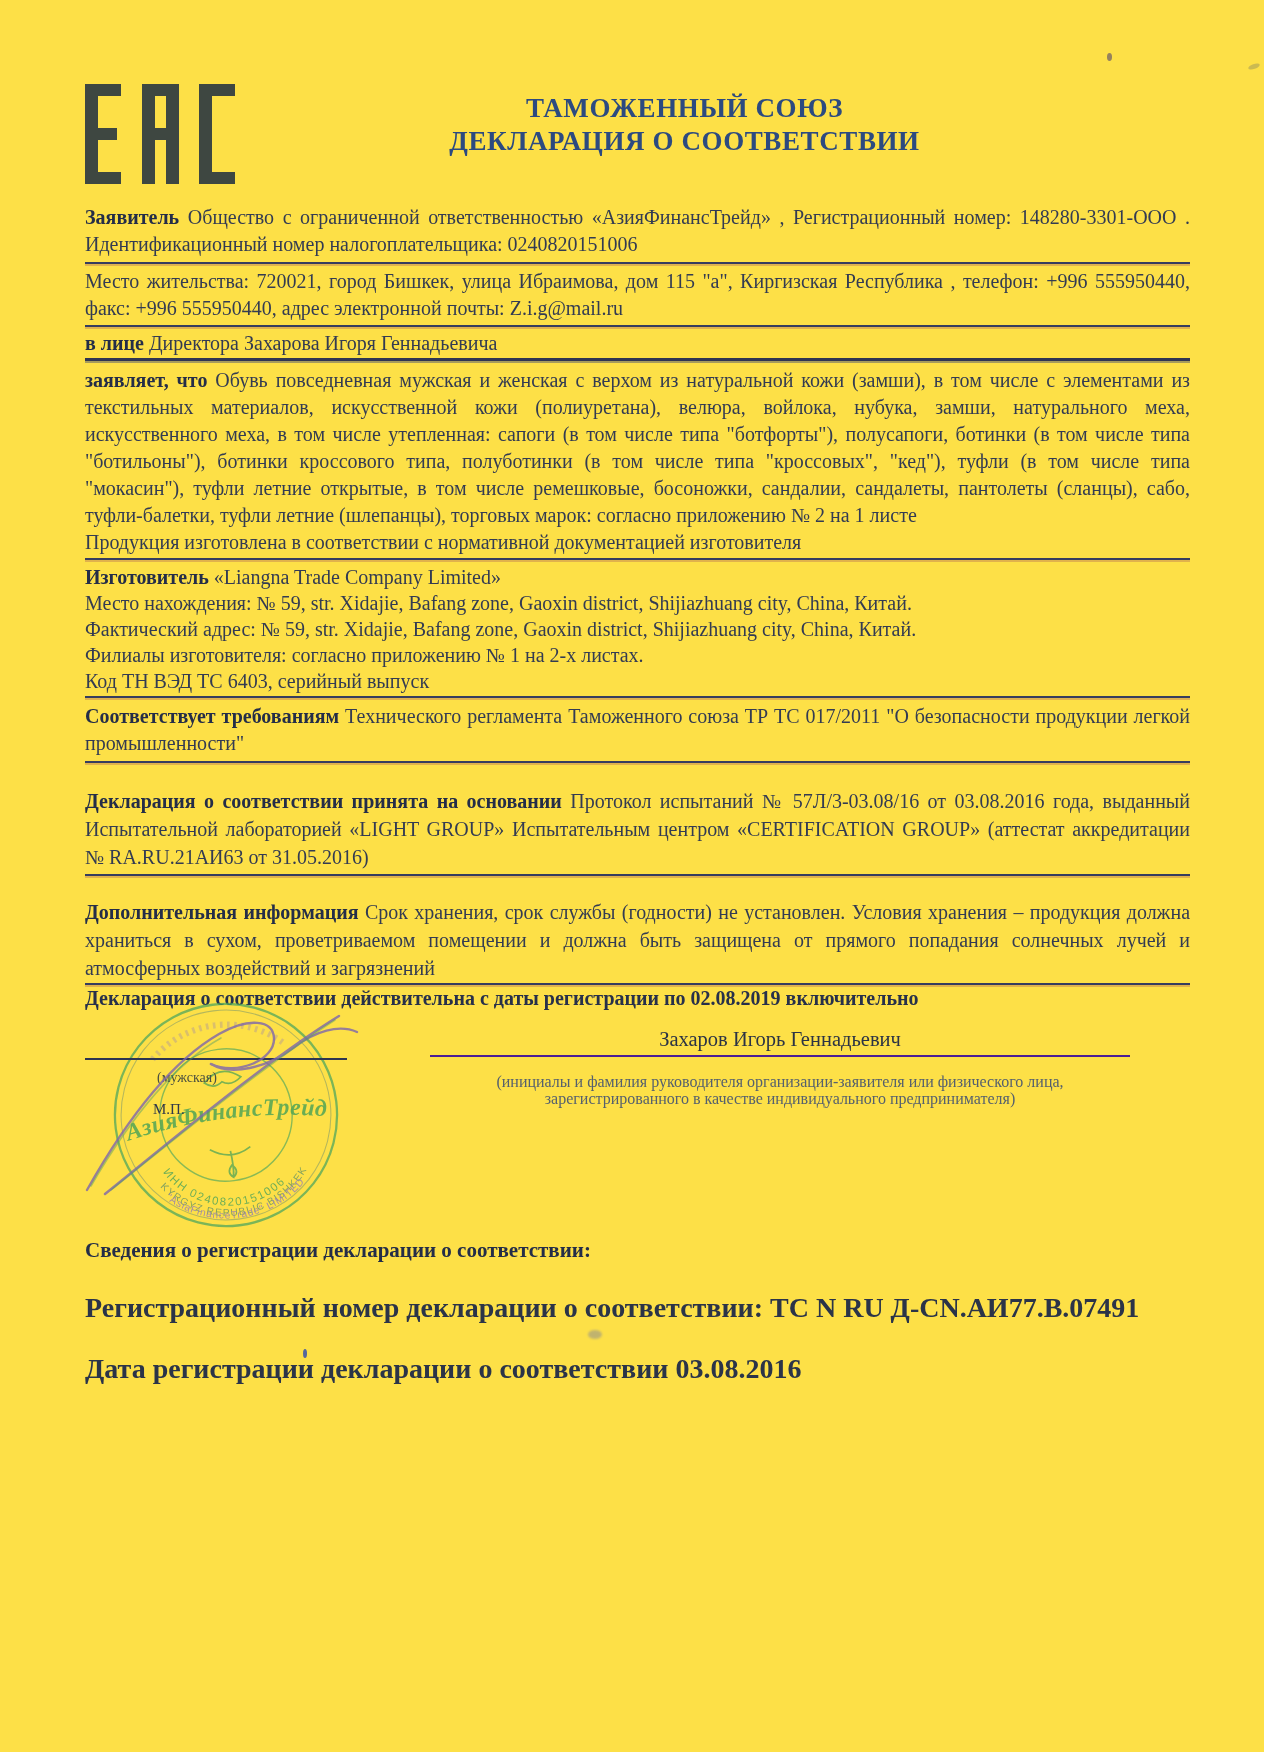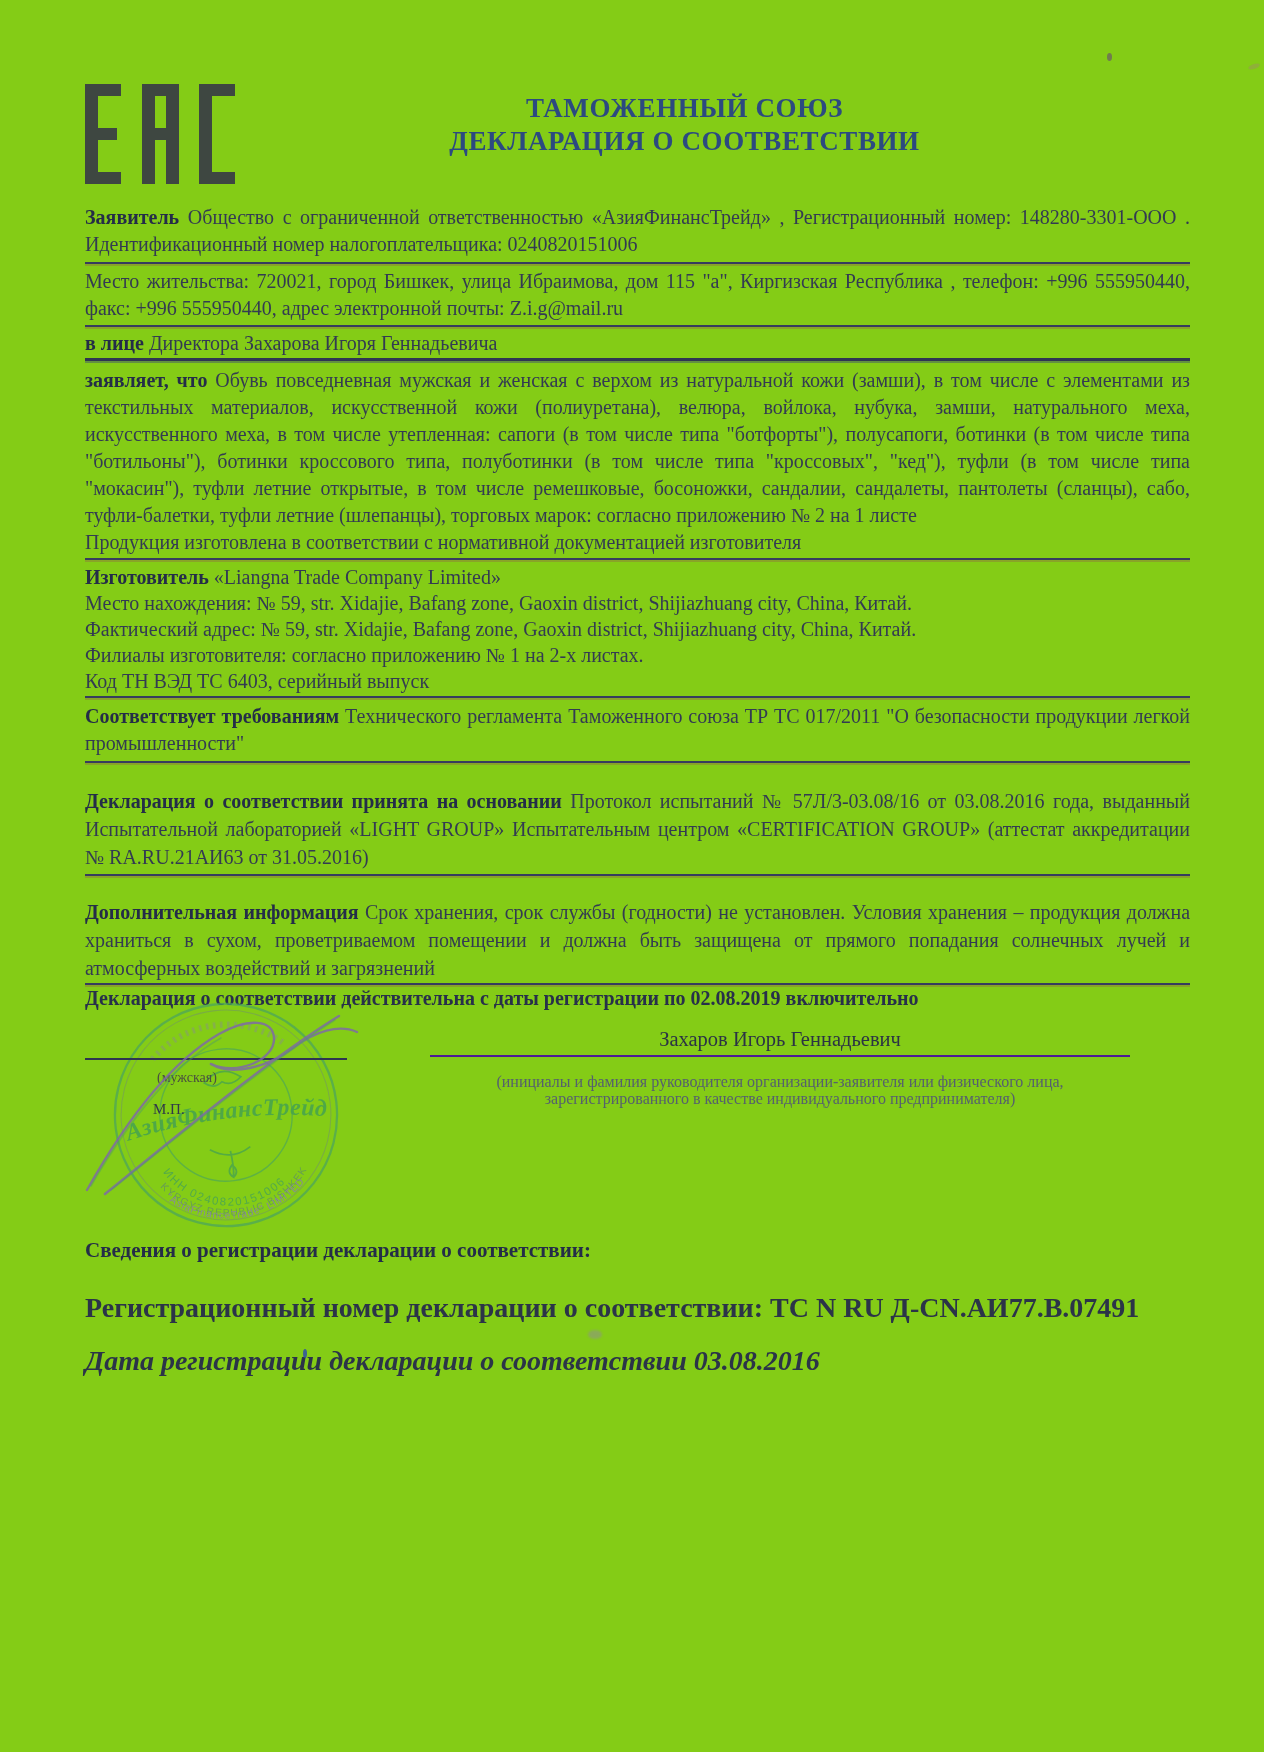--- a/index.html
+++ b/index.html
@@ -1,16 +1,16 @@
 <!DOCTYPE html>
 <html><head>
 <meta charset="utf-8">
 <style>
   html,body{margin:0;padding:0;background:#e8e8e6;}
-  .page{position:relative;width:1264px;height:1752px;background:#84cc16;overflow:hidden;
+  .page{position:relative;width:1264px;height:1752px;background:#fde047;overflow:hidden;
         font-family:"Liberation Serif",serif;color:#333b52;}
   
   .header{position:absolute;top:84px;left:85px;right:70px;display:flex;}
   .eac{width:150px;height:100px;flex:0 0 auto;}
   .titles{flex:1;text-align:center;padding-top:8px;transform:translateX(-30px);}
   .title-line{font-weight:bold;font-size:27px;line-height:33px;color:#2c4a80;letter-spacing:.6px;}
   
   .bodycol{position:absolute;top:184px;left:85px;width:1105px;font-size:20px;line-height:27px;text-align:justify;}
   .bodycol p{margin:0;}
   b{color:#242d48;}
@@ -147,21 +147,21 @@
         <div class="sig-name">Захаров Игорь Геннадьевич</div>
         <div class="name-caption">
           <div>(инициалы и фамилия руководителя организации-заявителя или физического лица,</div>
           <div>зарегистрированного в качестве индивидуального предпринимателя)</div>
         </div>
       </div>
     </div>
 
     <div class="reg-heading" style="margin-top:14px;">Сведения о регистрации декларации о соответствии:</div>
     <div class="reg-line" style="margin-top:30px;">Регистрационный номер декларации о соответствии: ТС N RU Д-CN.АИ77.В.07491</div>
-    <div class="reg-line" style="margin-top:26px;font-style:italic;">Дата регистрации декларации о соответствии 03.08.2016</div>
+    <div class="reg-line" style="margin-top:34px;">Дата регистрации декларации о соответствии 03.08.2016</div>
 
   </div>
 
   <div class="artifact" style="left:1107px;top:53px;width:5px;height:8px;background:#6a5a66;opacity:.7;"></div>
   <div class="artifact" style="left:1248px;top:64px;width:12px;height:5px;background:#9a945c;opacity:.5;transform:rotate(-20deg);"></div>
   <div class="artifact" style="left:588px;top:1330px;width:14px;height:9px;background:#8f8f8f;opacity:.55;filter:blur(1px);"></div>
   <div class="artifact" style="left:303px;top:1349px;width:4px;height:9px;background:#2c49b0;opacity:.8;"></div>
 
 </div>
 

